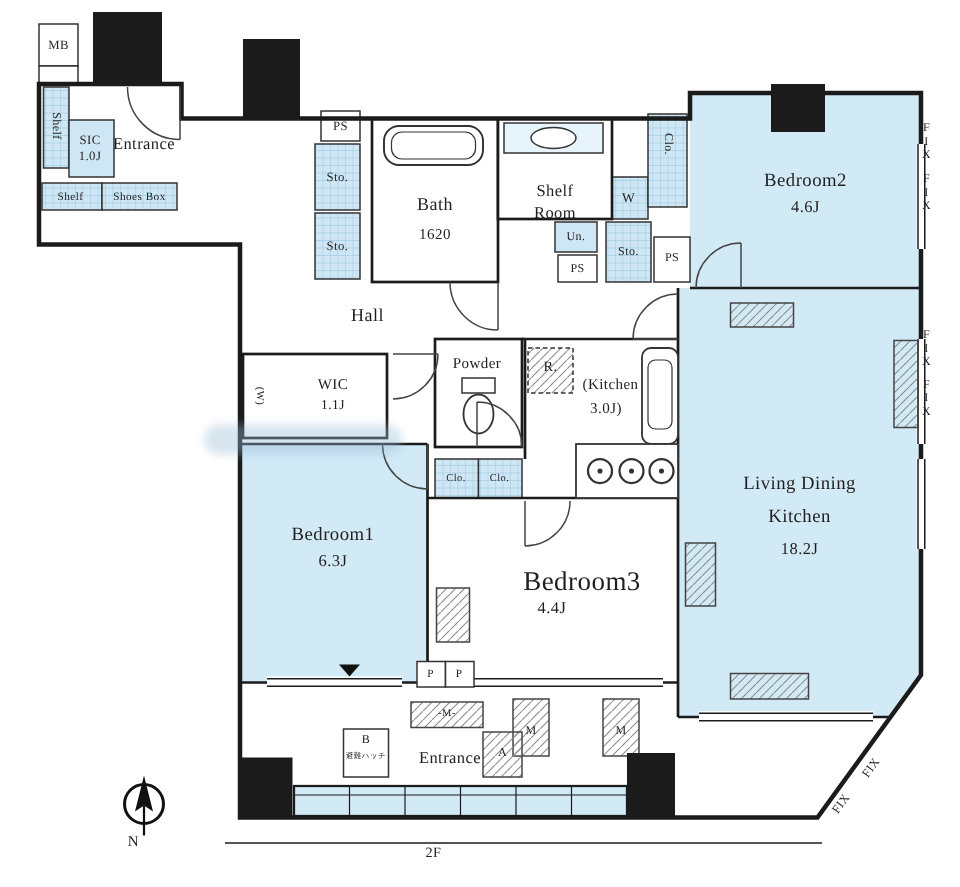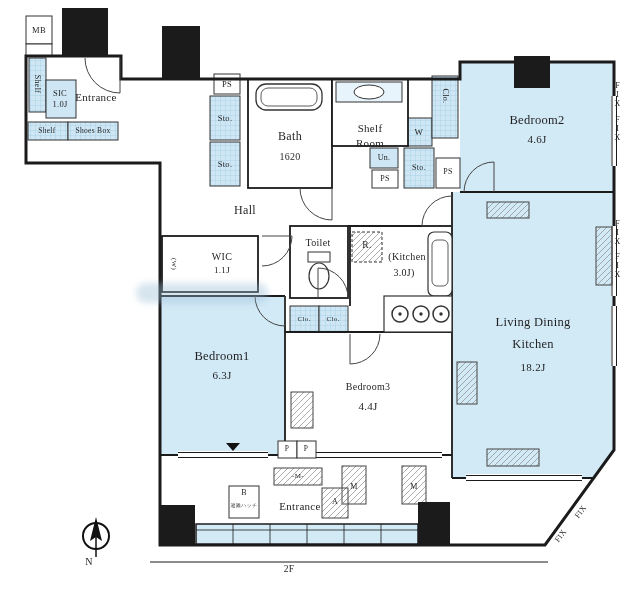--- a/index.html
+++ b/index.html
@@ -195,30 +195,30 @@
 <div class="lb" style="left:419px;top:168px;font-size:8px">Sto.</div>
 <div class="lb v" style="left:445px;top:96px;font-size:8px">Clo.</div>
 <div class="lb" style="left:448px;top:172px;font-size:8px">PS</div>
 
 <div class="lb" style="left:537px;top:120px;font-size:12.5px">Bedroom2</div>
 <div class="lb" style="left:537px;top:139px;font-size:11px">4.6J</div>
 <div class="lb" style="left:245px;top:210px;font-size:12px">Hall</div>
 <div class="lb v" style="left:173px;top:264px;font-size:7px">(W)</div>
 <div class="lb" style="left:222px;top:257px;font-size:10px">WIC</div>
 <div class="lb" style="left:222px;top:270px;font-size:9px">1.1J</div>
-<div class="lb" style="left:318px;top:243px;font-size:10px">Toilet</div>
+<div class="lb" style="left:318px;top:243px;font-size:10px">Powder</div>
 <div class="lb" style="left:367px;top:246px;font-size:9.5px">R.</div>
 <div class="lb" style="left:407px;top:257px;font-size:10px">(Kitchen</div>
 <div class="lb" style="left:404px;top:273px;font-size:10px">3.0J)</div>
 <div class="lb" style="left:304px;top:319px;font-size:7px">Clo.</div>
 <div class="lb" style="left:333px;top:319px;font-size:7px">Clo.</div>
 
 <div class="lb" style="left:222px;top:356px;font-size:12.5px">Bedroom1</div>
 <div class="lb" style="left:222px;top:375px;font-size:11px">6.3J</div>
-<div class="lb" style="left:368px;top:387px;font-size:10px">Bedroom3</div>
+<div class="lb" style="left:388px;top:387px;font-size:18px">Bedroom3</div>
 <div class="lb" style="left:368px;top:406px;font-size:11px">4.4J</div>
 <div class="lb" style="left:533px;top:322px;font-size:12.5px">Living Dining</div>
 <div class="lb" style="left:533px;top:344px;font-size:12.5px">Kitchen</div>
 <div class="lb" style="left:533px;top:367px;font-size:11px">18.2J</div>
 
 <div class="lb" style="left:287px;top:449px;font-size:7.5px">P</div>
 <div class="lb" style="left:306px;top:449px;font-size:7.5px">P</div>
 <div class="lb" style="left:298px;top:476px;font-size:7px">-M-</div>
 <div class="lb" style="left:354px;top:487px;font-size:8px">M</div>
 <div class="lb" style="left:414px;top:487px;font-size:8px">M</div>

